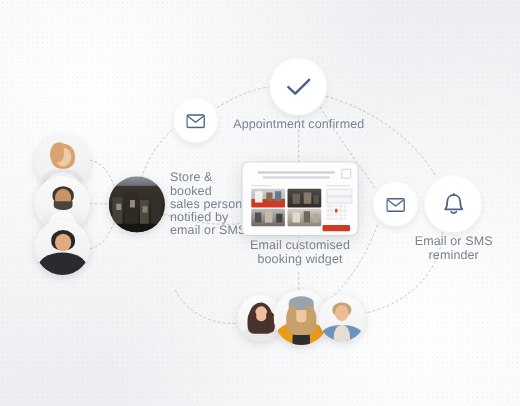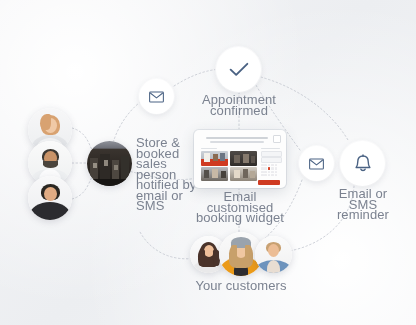--- a/index.html
+++ b/index.html
@@ -31,21 +31,21 @@
     display:flex;align-items:center;justify-content:center;
     box-shadow:0 2px 6px rgba(70,80,100,.13), 0 0 0 1px rgba(255,255,255,.9);
   }
   .node.photo{overflow:hidden;box-shadow:0 2px 7px rgba(70,80,100,.18);}
   .ico svg{display:block;}
 
   
   .label{
     position:absolute;
     color:#7b8290;
-    font-size:13px;
+    font-size:10px;
     line-height:10.5px;
     letter-spacing:.1px;
     white-space:pre-line;
   }
   .label.center{text-align:center;}
   .label.left{text-align:left;}
 
   
   .av{position:absolute;inset:0;}
   .av .bg{position:absolute;inset:0;}
@@ -289,14 +289,13 @@
   <div class="node photo" style="left:255px;top:236px;width:37px;height:37px;">
     <div class="av">
       <div class="bg" style="background:linear-gradient(180deg,#fbfbfb 0%,#f0f0f1 100%);"></div>
       <div class="body" style="left:1px;bottom:0;width:35px;height:13px;background:#6d93bd;"></div>
       <div class="body" style="left:12px;bottom:0;width:13px;height:13px;background:#e8ddd2;"></div>
       <div class="hair" style="left:11px;top:6px;width:15px;height:11px;background:#c8a172;"></div>
       <div class="head" style="left:13px;top:8px;width:11px;height:13px;background:#ecbd95;"></div>
     </div>
   </div>
 
-  <div class="label center" style="left:190px;top:281px;width:102px;">Your customers</div>
 </div>
 
 </body></html>

